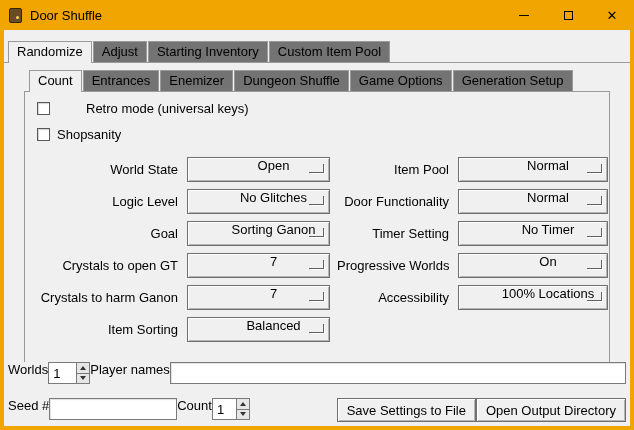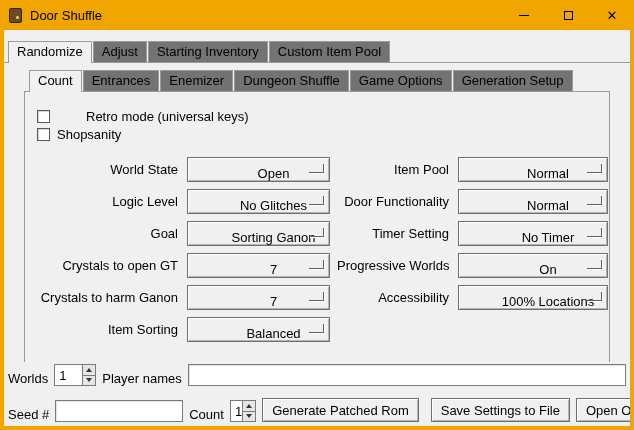--- a/index.html
+++ b/index.html
@@ -31,47 +31,47 @@
   .sub-tab-bar { margin:6px 20px 0 20px; padding-left:5px; height:23px; }
   .tab {
     border:1px solid #9a9a9a; border-bottom:none; background:#737373;
     padding:2px 8px 3px; margin-right:1px; position:relative; white-space:nowrap; cursor:default;
   }
   .tab.selected { background:#f0f0f0; padding-bottom:4px; margin-bottom:-1px; z-index:2; }
   
   .sub-pane { margin:0 20px; border:1px solid #9a9a9a; border-top:none; height:288px; background:#f0f0f0; padding-top:8px; }
   
   .check-row { display:flex; align-items:center; gap:7px; height:16px; margin-left:12px; cursor:default; }
-  .check-row.first { margin-top:8px;gap:36px; }
-  .check-row.second { margin-top:2px; }
+  .check-row.first { margin-top:0;gap:36px; }
+  .check-row.second { margin-top:10px; }
   .checkbox {
     width:13px; height:13px; background:#fff; border:1px solid #58595b;
     box-shadow: inset 1px 1px 1px rgba(0,0,0,.18); flex:0 0 auto;
   }
   
   .options-grid {
     display:grid; grid-template-columns:151px 143px 114px 150px;
     column-gap:7px; row-gap:7px; margin:15px 6px 0 4px; align-items:center;
   }
   .field-label { text-align:right; padding-right:2px; white-space:nowrap; }
   .dropdown {
     position:relative; height:25px; border:1px solid #6f6f6f; background:#f0f0f0;
-    display:flex; align-items:flex-end; justify-content:center; cursor:default;
+    display:flex; align-items:flex-start; justify-content:center; cursor:default;
     box-shadow: inset 1px 1px 0 #ffffff, inset -1px -1px 0 #b5b5b5;
     padding-left: 40px;
   }
   .dd-value { padding-right:10px; white-space:nowrap; }
   .dd-indicator {
     position:absolute; right:5px; top:6px; width:15px; height:9px;
     border-bottom:1px solid #606060; border-right:1px solid #606060;
     box-shadow: 1px 1px 0 #ffffff;
   }
   
   .bottom-bar { position:absolute; left:0; right:0; bottom:0; background:#f0f0f0; }
-  .bb-row { display:flex; align-items:flex-end; height:24px; margin:0 4px 2px 4px; gap:6px; }
+  .bb-row { display:flex; align-items:flex-start; height:24px; margin:0 4px 2px 4px; gap:0; }
   .bb-row.last { margin-bottom:4px;margin-top:12px; }
   .bb-label { white-space:nowrap; }
   .text-input {
     height:22px; border:1px solid #7a7a7a; background:#fff; padding:0 4px;
     font:inherit; box-shadow: inset 1px 1px 1px rgba(0,0,0,.12); outline:none;
   }
   .input-player { flex:1; min-width:0; }
   .input-seed { width:128px; }
   .spinbox { display:flex; height:22px; border:1px solid #7a7a7a; background:#fff; }
   .spin-worlds { width:42px; }
@@ -230,21 +230,20 @@
           <span class="spin-value">1</span>
           <span class="spin-arrows">
             <span class="spin-btn">
                 <span class="arr-up"></span>
               </span>
             <span class="spin-btn">
                 <span class="arr-down"></span>
               </span>
           </span>
         </span>
-        <button class="push-button">Generate Patched Rom</button>
         <span class="spacer"></span>
         <button class="push-button">Save Settings to File</button>
         <button class="push-button">Open Output Directory</button>
       </div>
     </div>
 
   </div>
 </div>
 
 </body></html>

